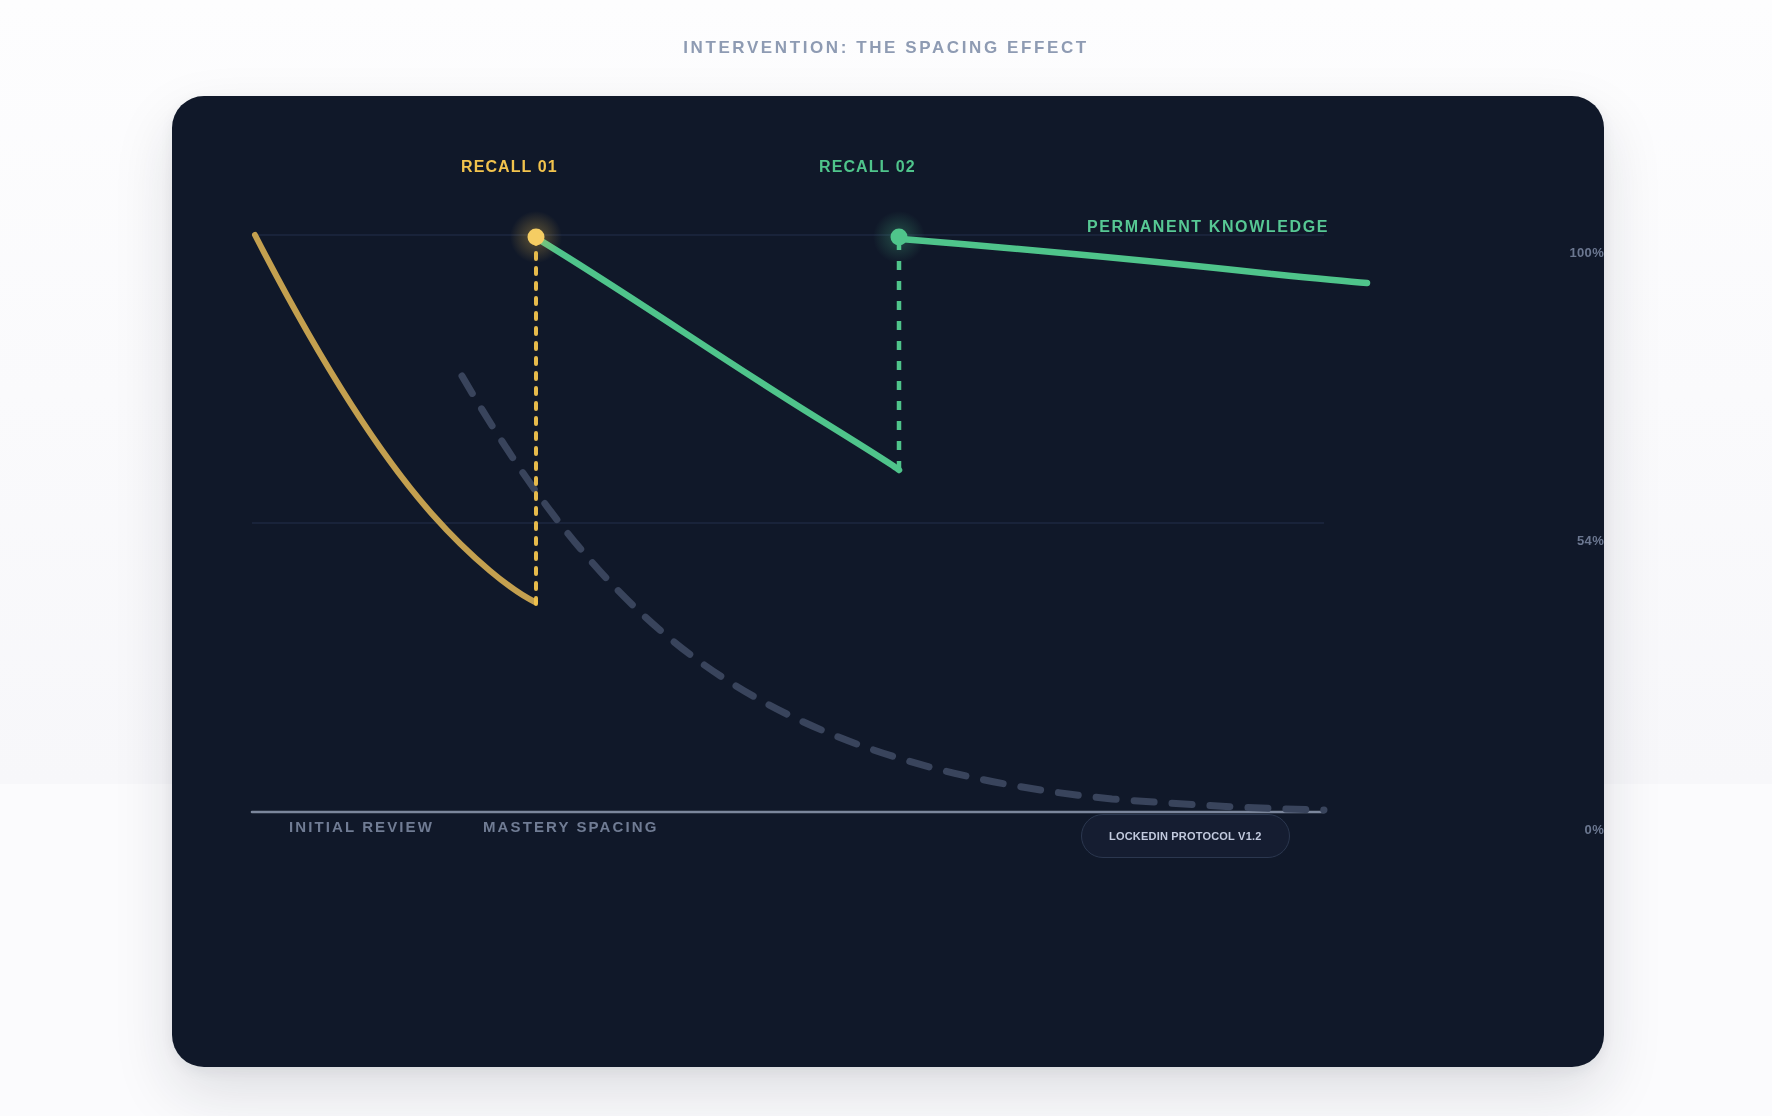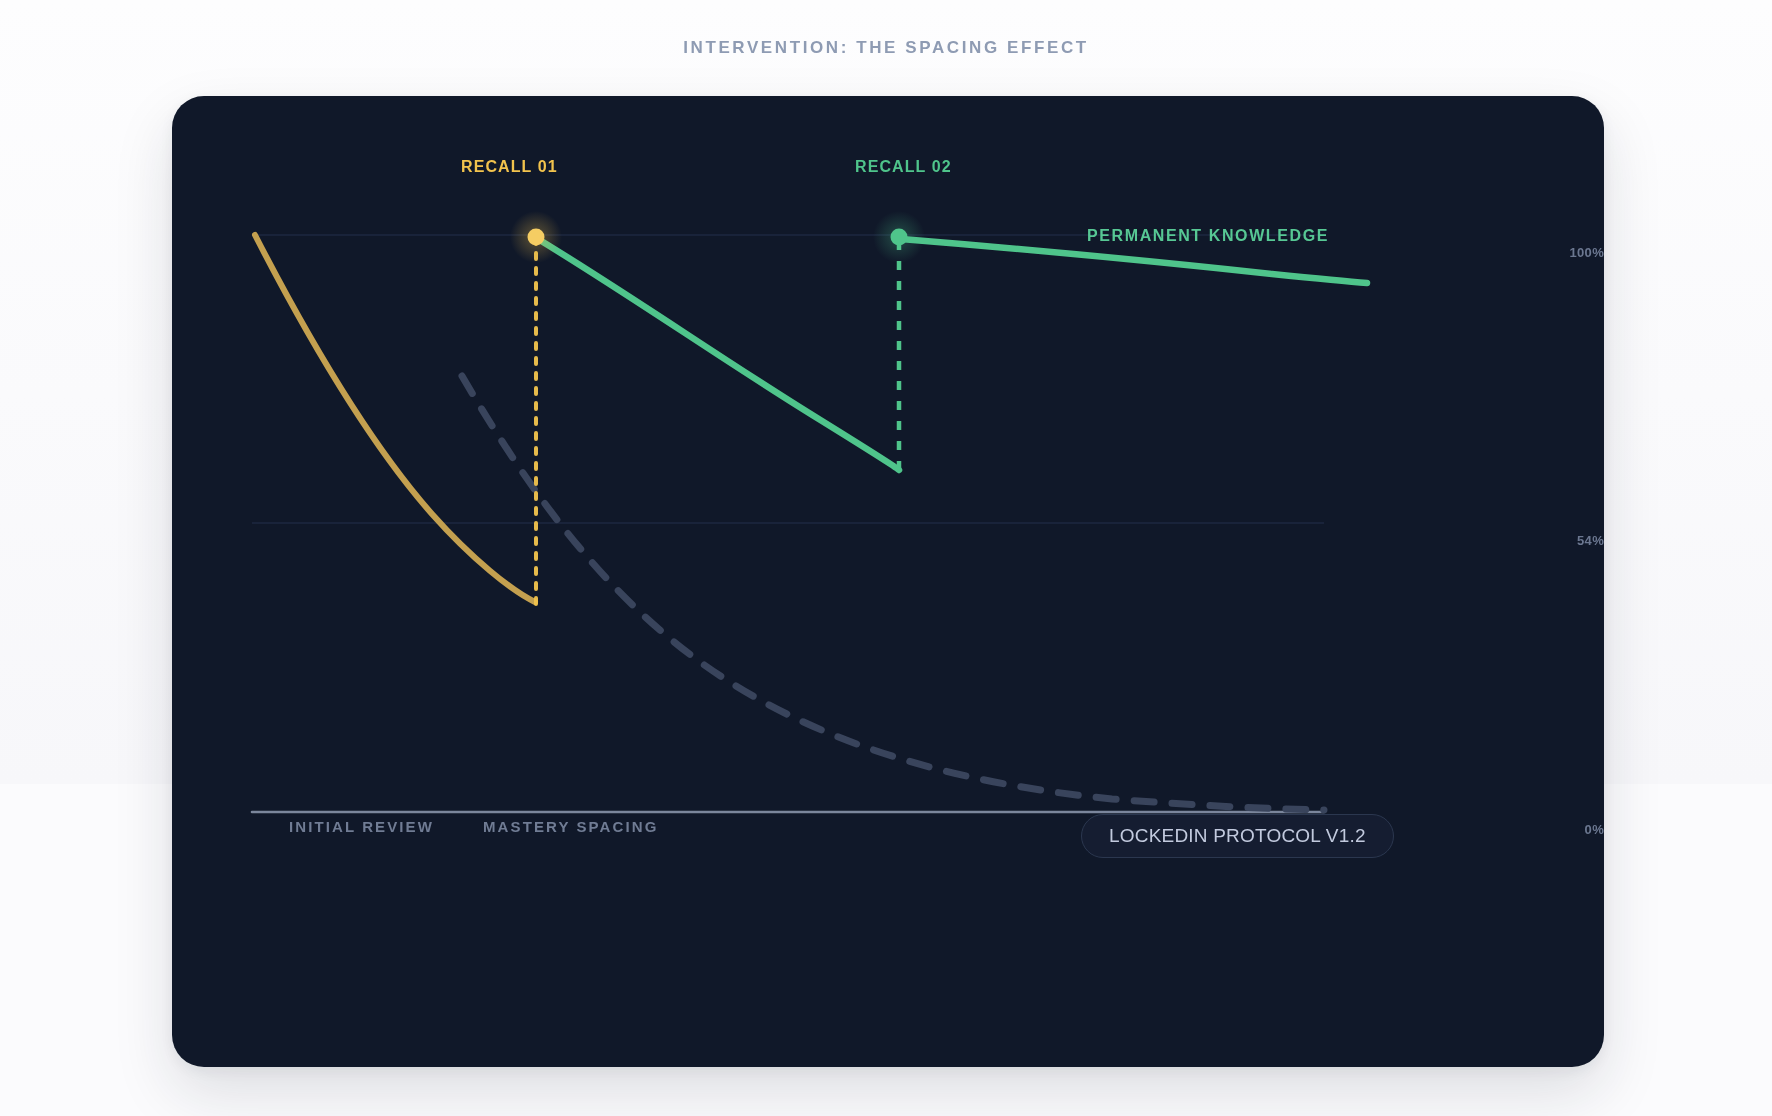--- a/index.html
+++ b/index.html
@@ -70,25 +70,25 @@
 
   
   .marker-label {
     position:absolute;
     font-size:16px;
     font-weight:bold;
     letter-spacing:1.1px;
     white-space:nowrap;
   }
   .marker-label.recall1 { left:289px; top:62px; color:#f2c34d; }
-  .marker-label.recall2 { left:647px; top:62px; color:#4fc48b;margin-left:36px; }
+  .marker-label.recall2 { left:647px; top:62px; color:#4fc48b; }
 
   .perm-label {
     position:absolute;
-    left:915px; top:131px;
+    left:915px; top:122px;
     font-size:16px;
     font-weight:bold;
     letter-spacing:1.6px;
     color:#57c894;
     white-space:nowrap;
   }
 
   
   .foot-label {
     position:absolute;
@@ -104,22 +104,22 @@
 
   .badge {
     position:absolute;
     left:909px; top:718px;
     height:44px;
     padding:0 27px;
     display:flex; align-items:center;
     border:1px solid #2b374f;
     border-radius:22px;
     background:rgba(25,35,56,0.55);
-    font-size:19px;
-    font-weight:normal;
+    font-size:11px;
+    font-weight:bold;
     letter-spacing:0.2px;
     color:#c2cade;
     white-space:nowrap;
   }
 </style>
 </head>
 <body>
 
 <div id="root">
 

